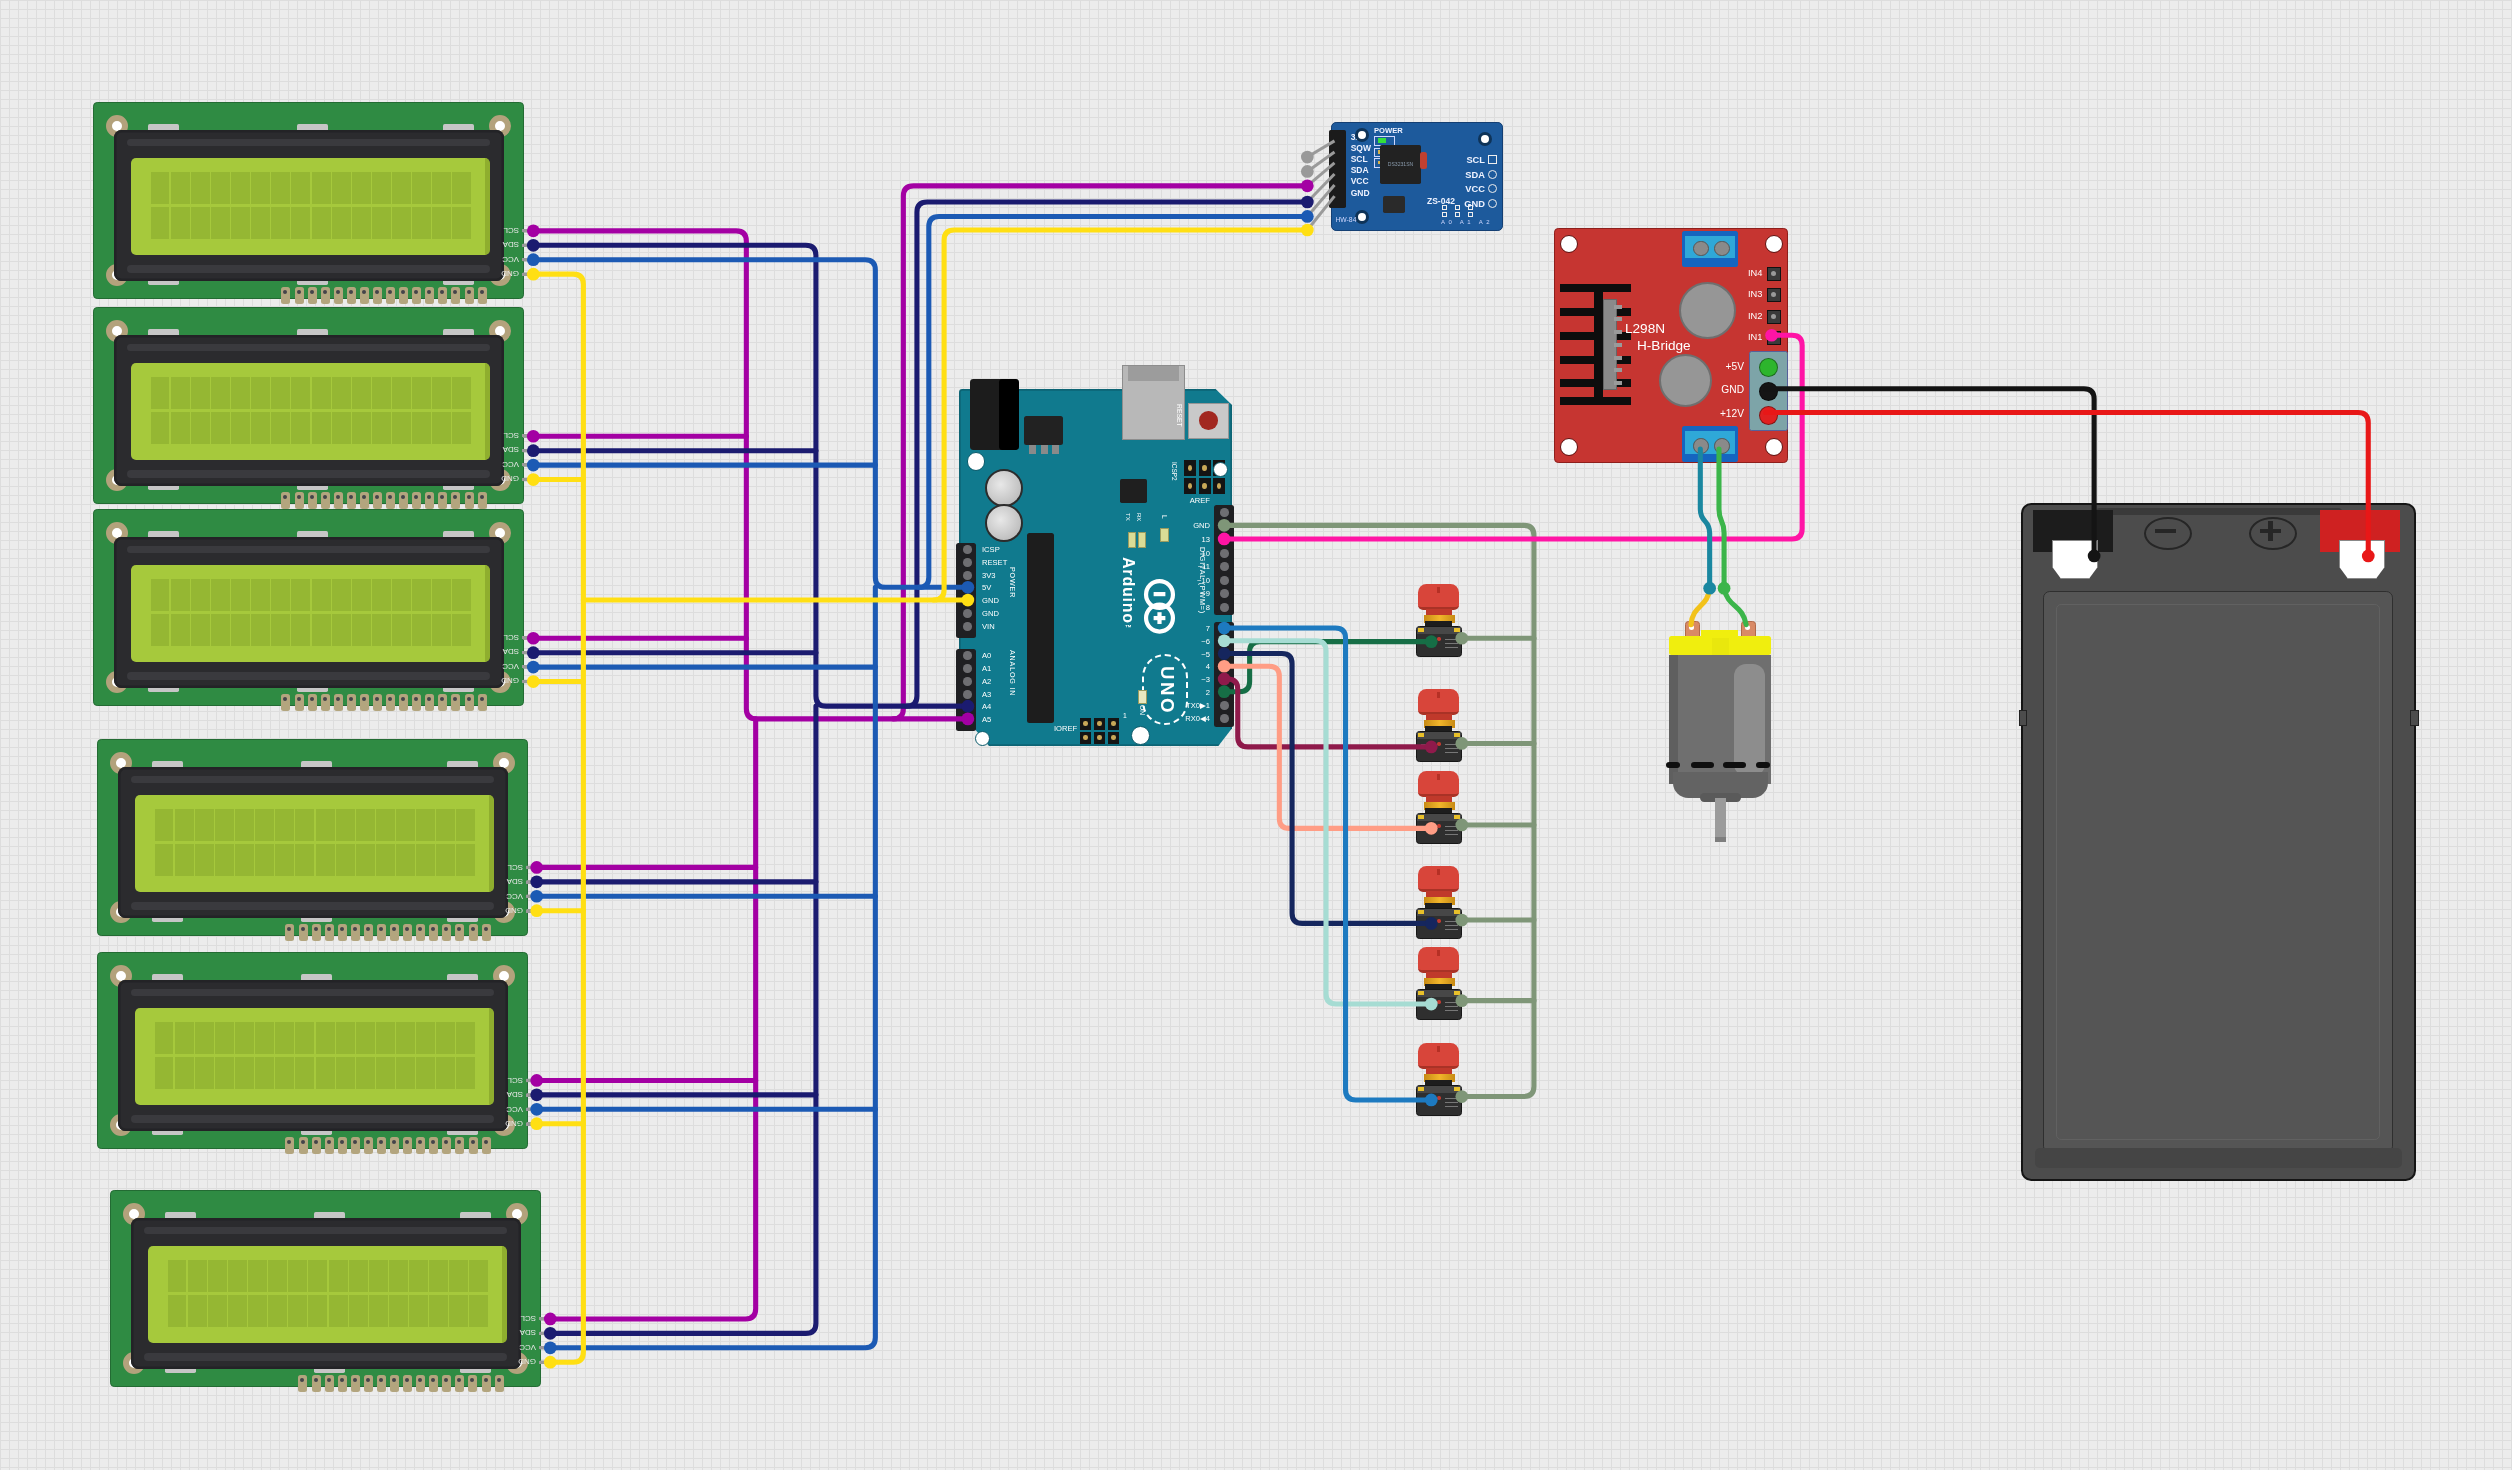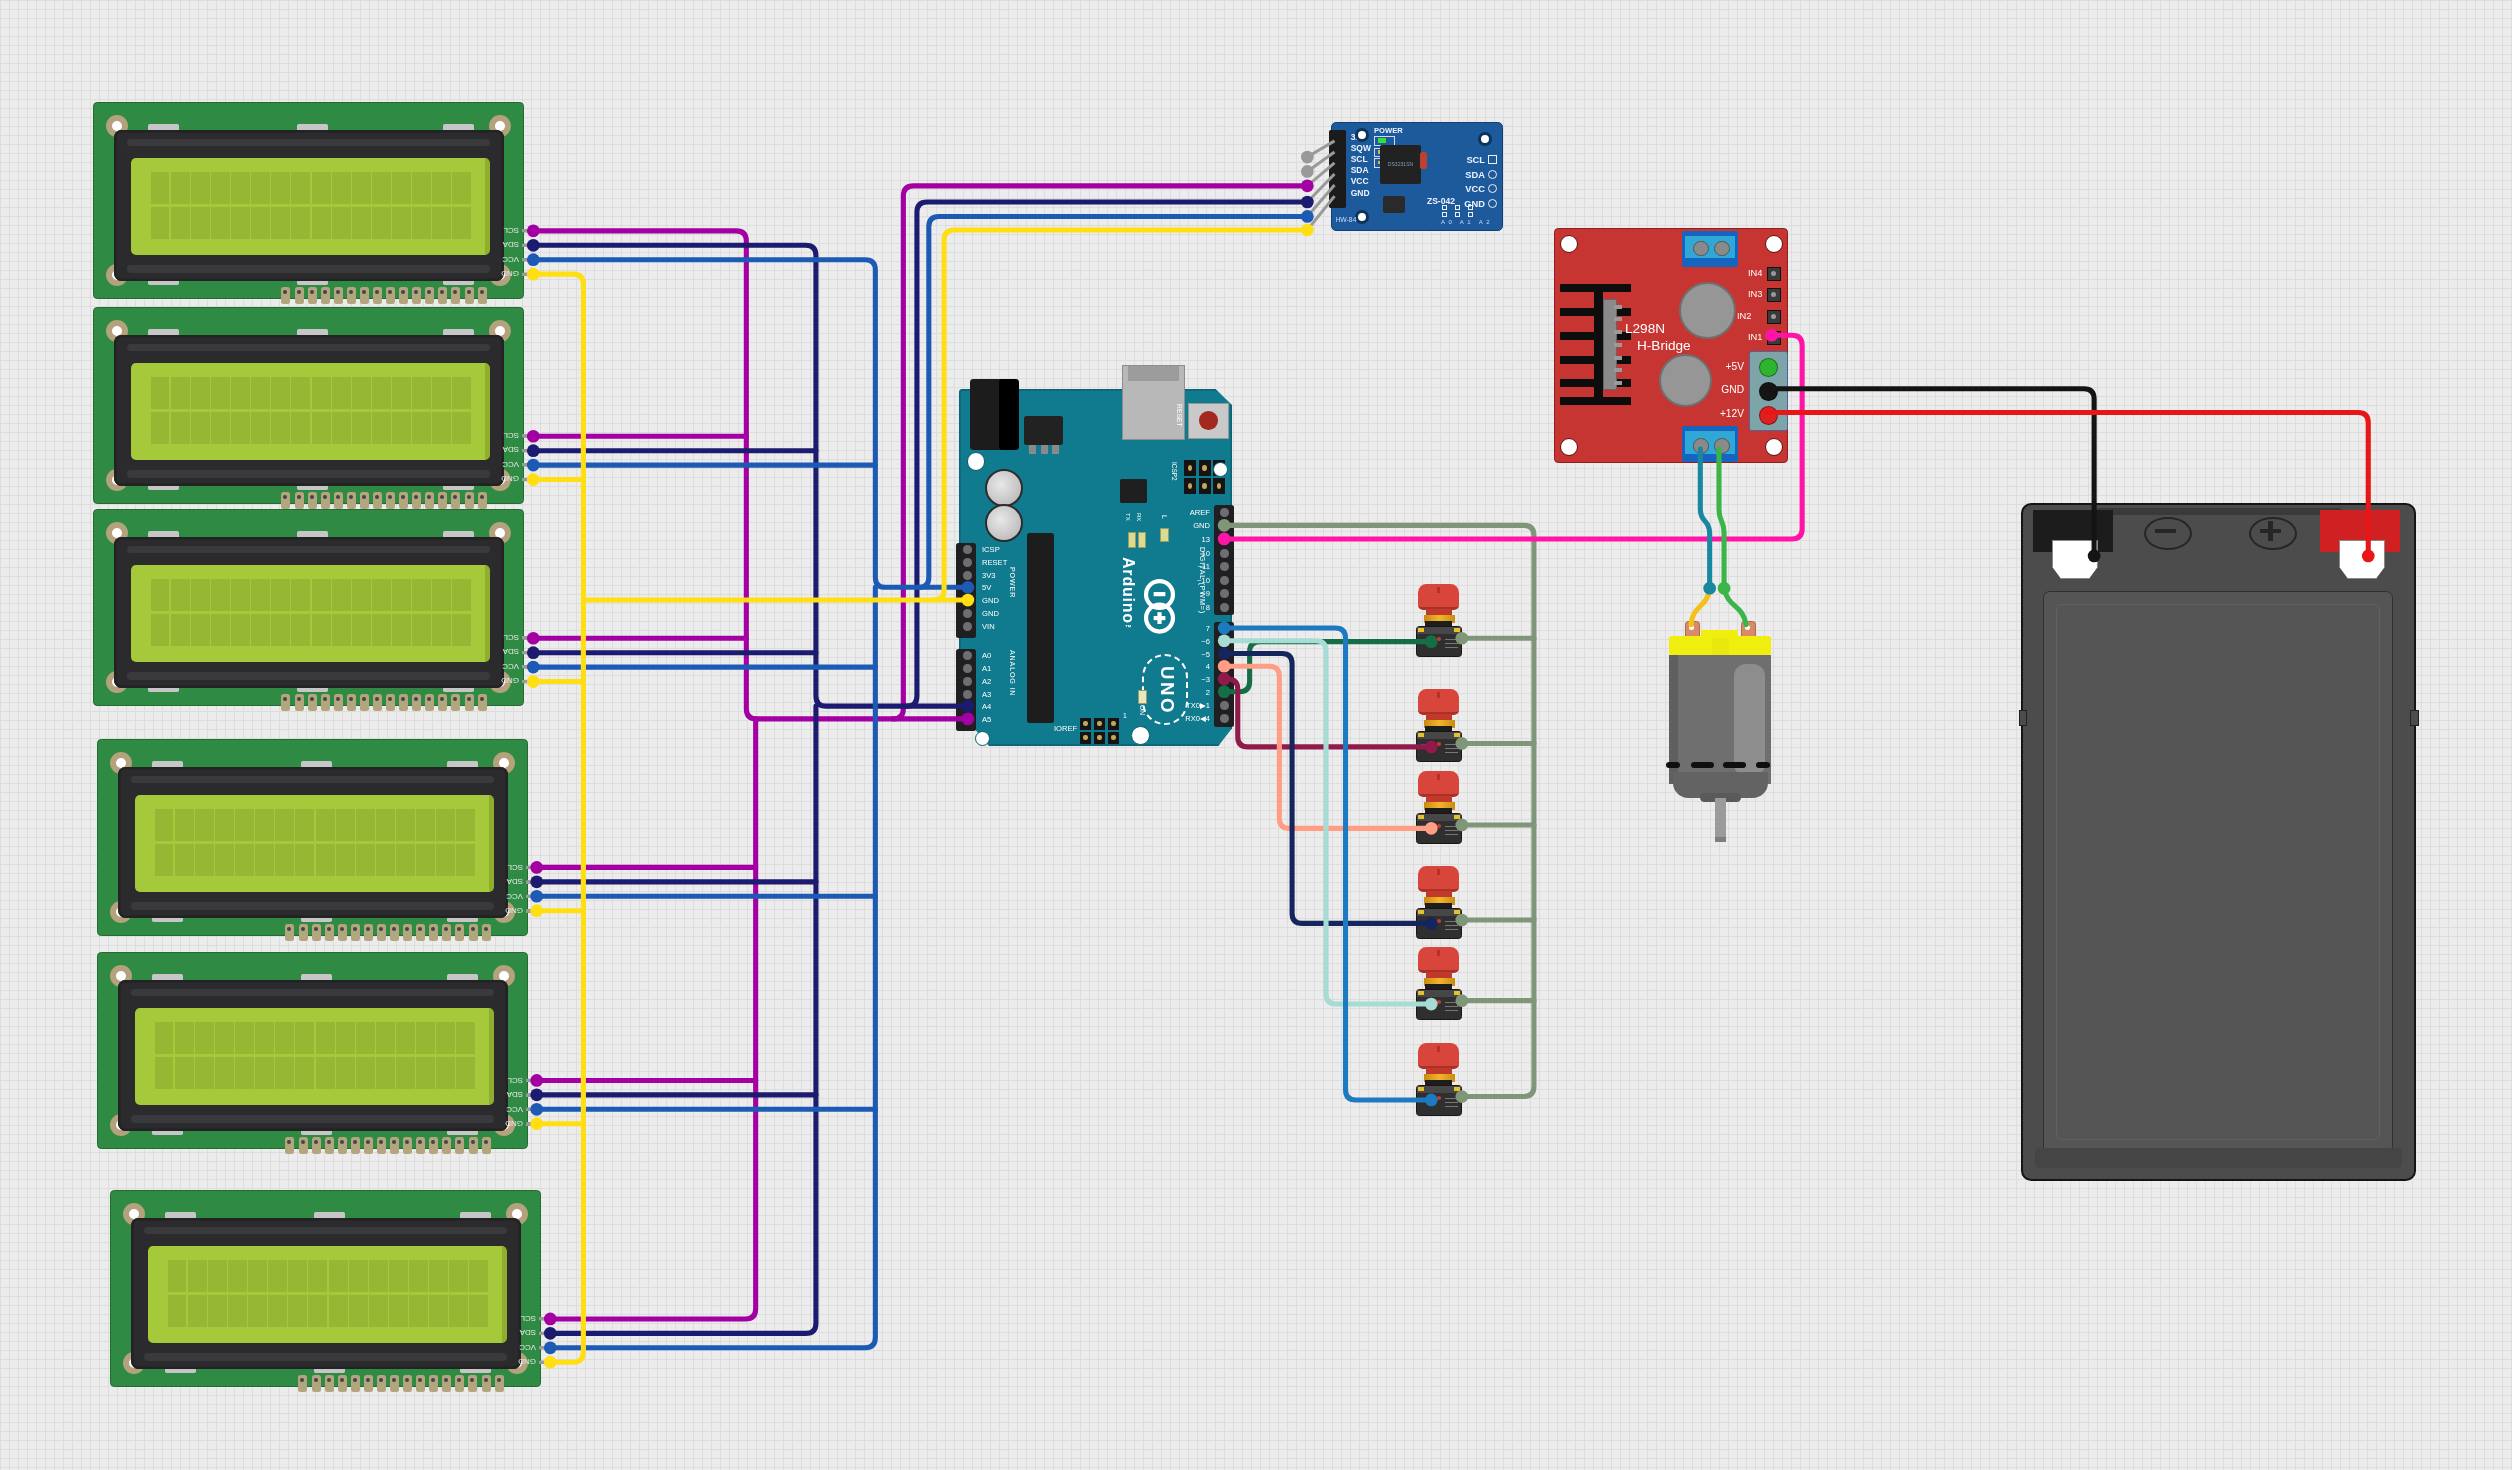--- a/index.html
+++ b/index.html
@@ -823,21 +823,21 @@
         <div class="pin" style="left:4.2px;top:194px"></div>
         <div class="pin" style="left:4.2px;top:207px"></div>
         <div class="pin" style="left:4.2px;top:220px"></div>
         <div class="pin" style="left:4.2px;top:233px"></div>
         <div class="pin" style="left:4.2px;top:262px"></div>
         <div class="pin" style="left:4.2px;top:275px"></div>
         <div class="pin" style="left:4.2px;top:288px"></div>
         <div class="pin" style="left:4.2px;top:301px"></div>
         <div class="pin" style="left:4.2px;top:313px"></div>
         <div class="pin" style="left:4.2px;top:326px"></div>
-        <div class="rlbl" style="left:214px;top:119px">AREF</div>
+        <div class="rlbl" style="left:214px;top:107px">AREF</div>
         <div class="rlbl" style="left:214px;top:132px">GND</div>
         <div class="rlbl" style="left:214px;top:146px">13</div>
         <div class="rlbl" style="left:214px;top:160px">10</div>
         <div class="rlbl" style="left:214px;top:173px">~11</div>
         <div class="rlbl" style="left:214px;top:187px">~10</div>
         <div class="rlbl" style="left:214px;top:200px">~9</div>
         <div class="rlbl" style="left:214px;top:214px">8</div>
         <div class="rlbl" style="left:214px;top:235px">7</div>
         <div class="rlbl" style="left:214px;top:248px">~6</div>
         <div class="rlbl" style="left:214px;top:261px">~5</div>
@@ -913,21 +913,21 @@
     <div class="abs" style="left:124px;top:53px;width:53px;height:53px;border-radius:50%;background:#969696;border:2.5px solid #6f6f6f"></div>
     <div class="abs" style="left:104px;top:125px;width:49px;height:49px;border-radius:50%;background:#969696;border:2.5px solid #6f6f6f"></div>
     <div class="lbl" style="left:182px;top:39px;font-size:9.3px;width:25.5px;text-align:right">IN4</div>
   <div class="abs" style="left:212px;top:38px;width:12px;height:12px;background:#3a3a3a;border:0.8px solid #111">
           <div class="abs" style="left:3.4px;top:3.4px;width:5.1px;height:5.1px;background:#999;border-radius:50%"></div>
         </div>
         <div class="lbl" style="left:182px;top:60px;font-size:9.3px;width:25.5px;text-align:right">IN3</div>
   <div class="abs" style="left:212px;top:59px;width:12px;height:12px;background:#3a3a3a;border:0.8px solid #111">
           <div class="abs" style="left:3.4px;top:3.4px;width:5.1px;height:5.1px;background:#999;border-radius:50%"></div>
         </div>
-        <div class="lbl" style="left:182px;top:82px;font-size:9.3px;width:25.5px;text-align:left">IN2</div>
+        <div class="lbl" style="left:182px;top:82px;font-size:9.3px;width:25.5px;text-align:right">IN2</div>
   <div class="abs" style="left:212px;top:81px;width:12px;height:12px;background:#3a3a3a;border:0.8px solid #111">
           <div class="abs" style="left:3.4px;top:3.4px;width:5.1px;height:5.1px;background:#999;border-radius:50%"></div>
         </div>
         <div class="lbl" style="left:182px;top:103px;font-size:9.3px;width:25.5px;text-align:right">IN1</div>
   <div class="abs" style="left:212px;top:102px;width:12px;height:12px;background:#3a3a3a;border:0.8px solid #111">
           <div class="abs" style="left:3.4px;top:3.4px;width:5.1px;height:5.1px;background:#999;border-radius:50%"></div>
         </div>
     <div class="abs" style="left:194px;top:122px;width:37px;height:78px;background:#7da4a8;border:1.7px solid #56609a;border-radius:2.5px"></div>
     <div class="lbl" style="left:155px;top:132px;font-size:10.2px;width:34px;text-align:right">+5V</div>
   <div class="term" style="left:204px;top:129px;width:17px;height:17px;background:#2db52d;border:1.7px solid rgba(0,0,0,.4)"></div>

